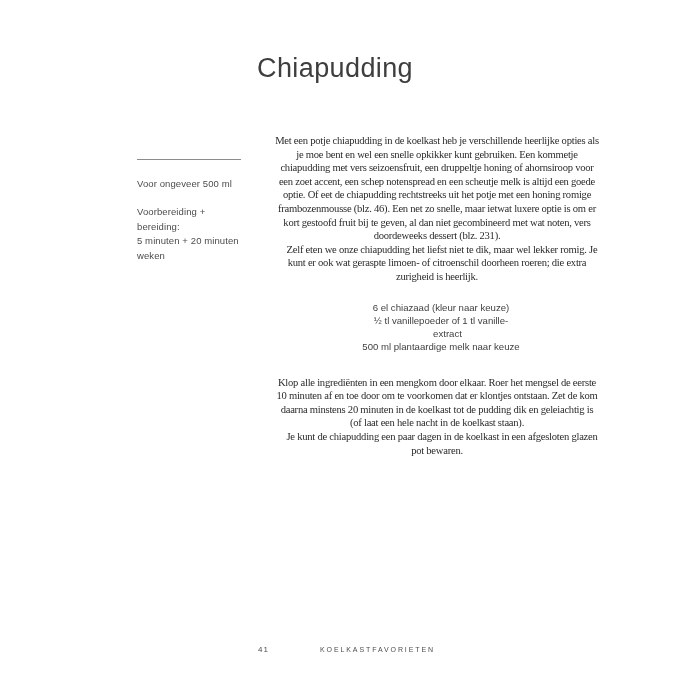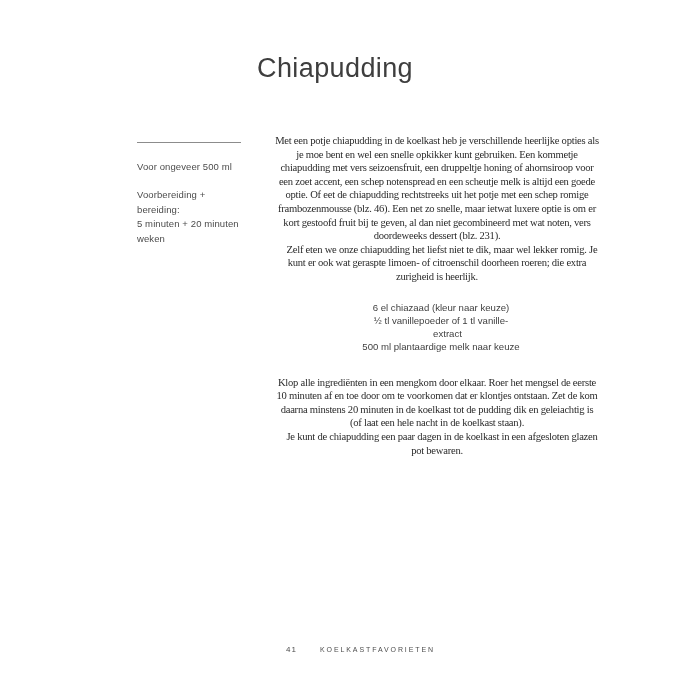--- a/index.html
+++ b/index.html
@@ -19,21 +19,21 @@
     font-family: "Liberation Sans", sans-serif;
     font-size: 27px;
     font-weight: 400;
     letter-spacing: 0.4px;
     color: #3e3e3e;
     line-height: 1.1;
   }
   .sidebar {
     position: absolute;
     left: 137px;
-    top: 142px;
+    top: 159px;
     width: 110px;
   }
   .sidebar .rule {
     width: 104px;
     border-top: 1.6px solid #8c8c8c;
   }
   .sidebar .yield {
     margin-top: 17px;
     font-size: 9.5px;
     line-height: 14px;
@@ -80,21 +80,20 @@
     width: 700px;
     height: 14px;
   }
   .pagenum {
     position: absolute;
     left: 258px;
     top: 0;
     font-size: 8px;
     letter-spacing: 1px;
     color: #4c4c4c;
-    margin-left: 28px;
   }
   .chapter {
     position: absolute;
     left: 320px;
     top: 0.5px;
     font-size: 7px;
     letter-spacing: 1.9px;
     color: #4c4c4c;
   }
 </style>
@@ -115,21 +114,21 @@
         <div>weken</div>
       </div>
   </aside>
 
   <main class="main">
     <div class="para">
         <div>Met een potje chiapudding in de koelkast heb je verschillende heerlijke opties als</div>
         <div>je moe bent en wel een snelle opkikker kunt gebruiken. Een kommetje</div>
         <div>chiapudding met vers seizoensfruit, een druppeltje honing of ahornsiroop voor</div>
         <div>een zoet accent, een schep notenspread en een scheutje melk is altijd een goede</div>
-        <div>optie. Of eet de chiapudding rechtstreeks uit het potje met een schep romige</div>
+        <div>optie. Of eet de chiapudding rechtstreeks uit het potje met een honing romige</div>
         <div>frambozenmousse (blz. 46). Een net zo snelle, maar ietwat luxere optie is om er</div>
         <div>kort gestoofd fruit bij te geven, al dan niet gecombineerd met wat noten, vers</div>
         <div>doordeweeks dessert (blz. 231).</div>
       </div>
     <div class="para indent-first">
         <div>Zelf eten we onze chiapudding het liefst niet te dik, maar wel lekker romig. Je</div>
         <div>kunt er ook wat geraspte limoen- of citroenschil doorheen roeren; die extra</div>
         <div>zurigheid is heerlijk.</div>
       </div>
     <div class="ingredients">

